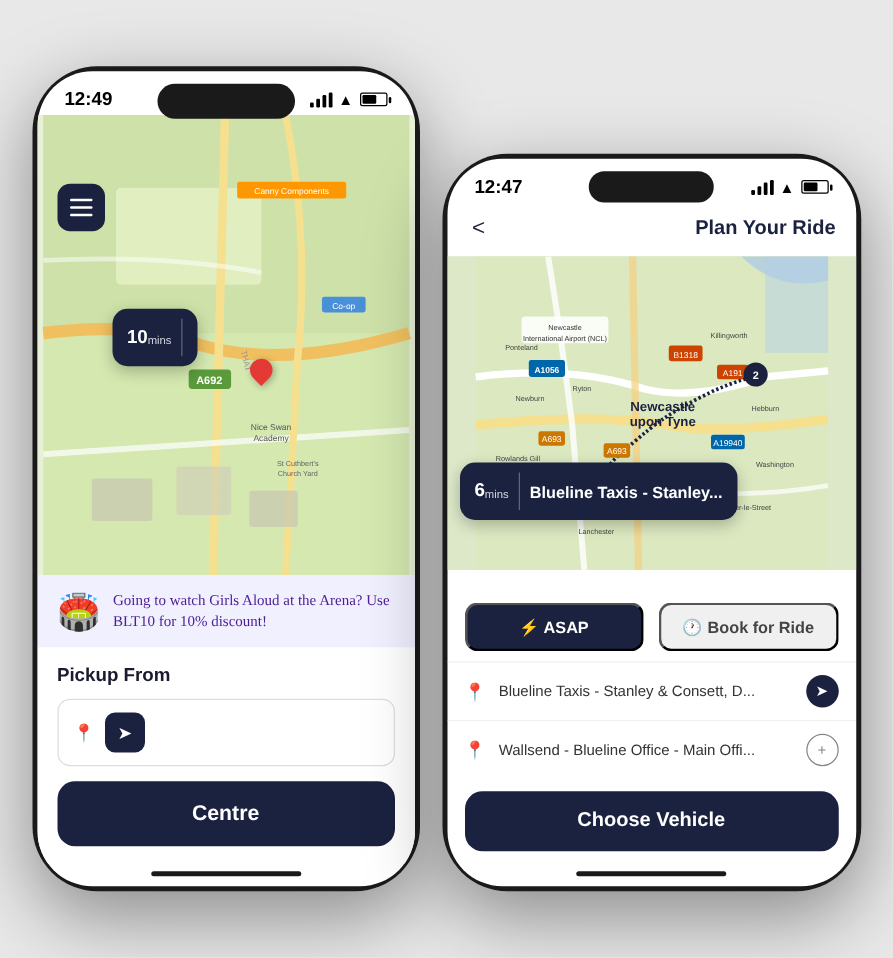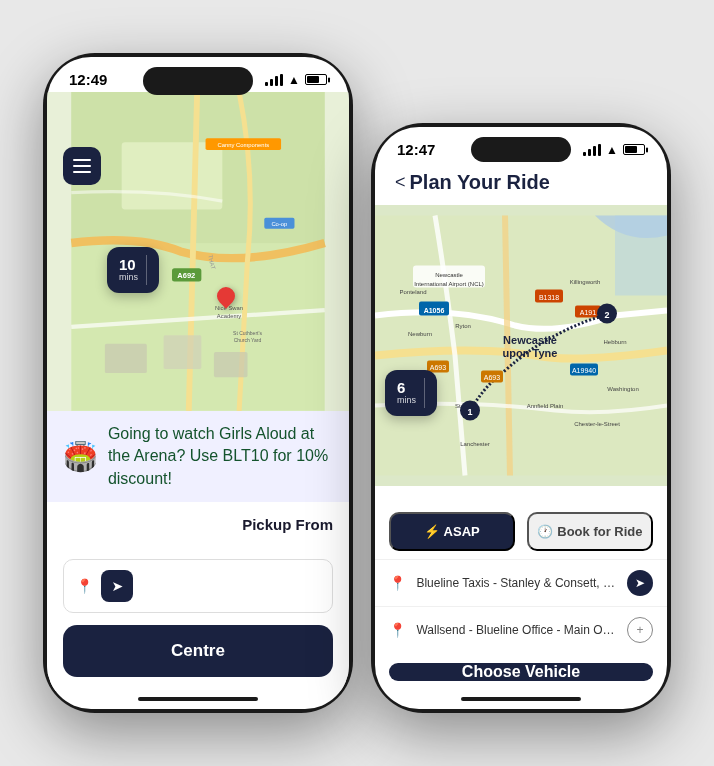--- a/index.html
+++ b/index.html
@@ -25,21 +25,21 @@
       border-radius: 52px;
       box-shadow: 0 20px 60px rgba(0,0,0,0.4);
       position: relative;
       overflow: hidden;
     }
     .phone-left {
       width: 310px;
       height: 660px;
     }
     .phone-right {
-      width: 300px;
+      width: 335px;
       height: 590px;
     }
     .phone-inner {
       background: #fff;
       border-radius: 44px;
       overflow: hidden;
       width: calc(100% - 8px);
       height: calc(100% - 8px);
       margin: 4px;
       position: relative;
@@ -156,22 +156,22 @@
       border-radius: 12px;
       display: flex;
       align-items: center;
       gap: 8px;
       padding: 8px 12px;
       box-shadow: 0 4px 12px rgba(0,0,0,0.25);
       white-space: nowrap;
     }
     .tooltip-mins {
       display: flex;
-      flex-direction: column;
-      align-items: flex-start;
+      flex-direction: row;
+      align-items: flex-end;
       line-height: 1.1;
     }
     .tooltip-mins-num {
       font-size: 15px;
       font-weight: 700;
     }
     .tooltip-mins-label {
       font-size: 9px;
       opacity: 0.8;
     }
@@ -196,37 +196,37 @@
       display: flex;
       align-items: center;
       gap: 10px;
       flex-shrink: 0;
     }
     .promo-icon {
       font-size: 28px;
       flex-shrink: 0;
     }
     .promo-text {
-      font-size: 16px;
-      color: #14532d;
+      font-size: 12px;
+      color: #4c1d95;
       line-height: 1.4;
+      font-family: Liberation Serif, serif;
     }
 
     
     .bottom-panel {
       background: #fff;
       padding: 14px 16px;
       flex-shrink: 0;
     }
     .pickup-label {
       font-size: 15px;
       font-weight: 700;
       color: #1a1a2e;
-      margin-bottom: 26px;
-      text-align: right;
+      margin-bottom: 10px;
     }
     .pickup-input {
       display: flex;
       align-items: center;
       border: 1.5px solid #ddd;
       border-radius: 10px;
       padding: 10px 12px;
       gap: 8px;
       margin-bottom: 12px;
     }
@@ -273,22 +273,22 @@
       flex-shrink: 0;
     }
     .nav-back {
       font-size: 18px;
       color: #1a2240;
       cursor: pointer;
       padding: 4px;
     }
     .nav-title {
       flex: 1;
-      text-align: left;
-      font-size: 20px;
+      text-align: right;
+      font-size: 16px;
       font-weight: 700;
       color: #1a2240;
     }
 
     
     .ride-tabs {
       display: flex;
       gap: 4px;
       padding: 10px 14px 8px;
       flex-shrink: 0;
@@ -355,20 +355,21 @@
       border: 1.5px solid #888;
       color: #888;
     }
 
     .choose-vehicle-btn {
       margin: 10px 14px;
       background: #1a2240;
       color: #fff;
       border: none;
       border-radius: 14px;
+      padding: 15px;
       font-size: 16px;
       font-weight: 600;
       cursor: pointer;
       text-align: center;
       width: calc(100% - 28px);
     }
 
     
     .hamburger-btn {
       position: absolute;
@@ -590,20 +591,21 @@
           <rect x="52" y="145" width="22" height="12" fill="#cc7700" rx="2"></rect>
           <text x="63" y="154" font-size="7" fill="#fff" text-anchor="middle">A693</text>
         </svg>
 
         <div class="map-tooltip" style="top:165px; left:10px; z-index:10;">
           <div class="tooltip-mins">
             <span class="tooltip-mins-num">6</span>
             <span class="tooltip-mins-label">mins</span>
           </div>
           <div class="tooltip-divider"></div>
+          <span class="tooltip-place">Blueline Taxis - Stanley...</span>
         </div>
       </div>
 
       <div class="ride-tabs">
         <button class="ride-tab ride-tab-active">⚡ ASAP</button>
         <button class="ride-tab ride-tab-inactive">🕐 Book for Ride</button>
       </div>
 
       <div class="location-row">
         <span class="location-pin-icon">📍</span>

